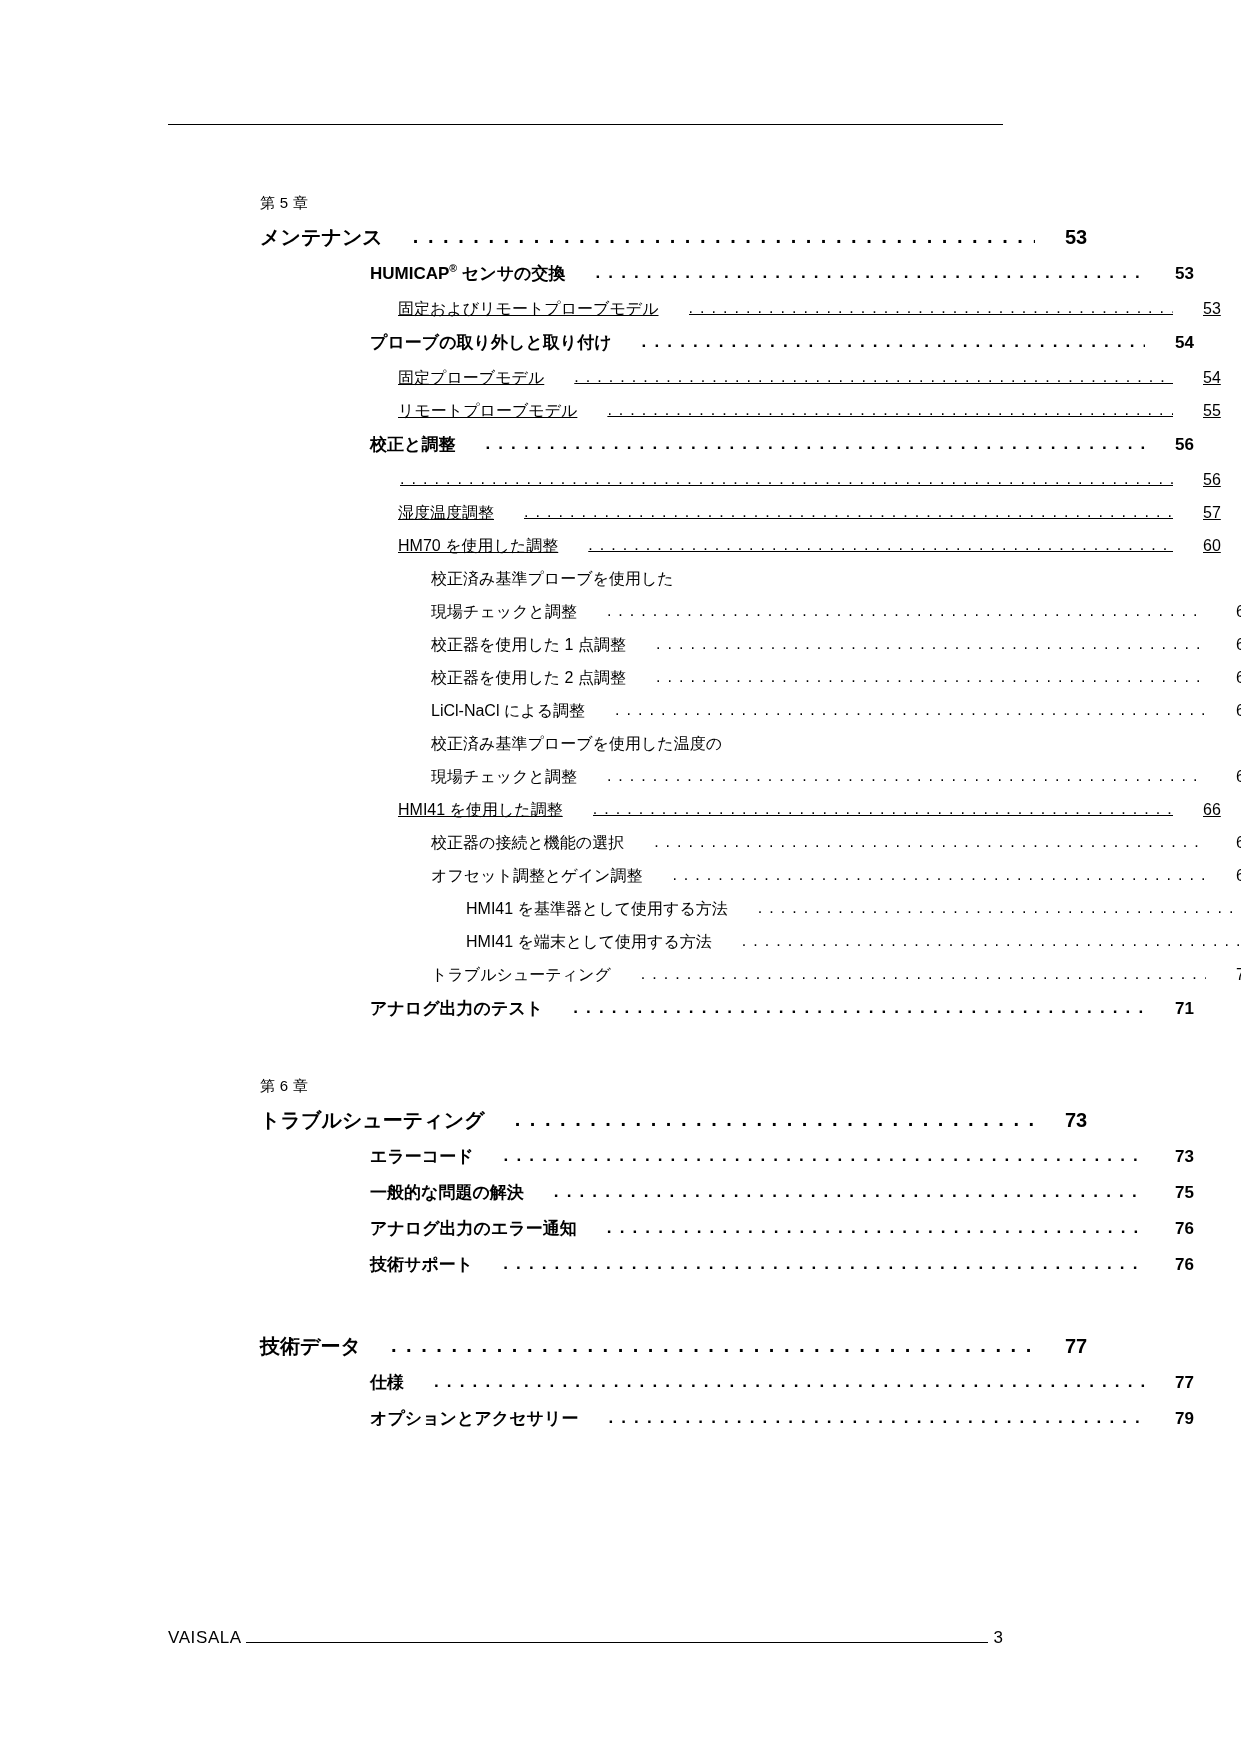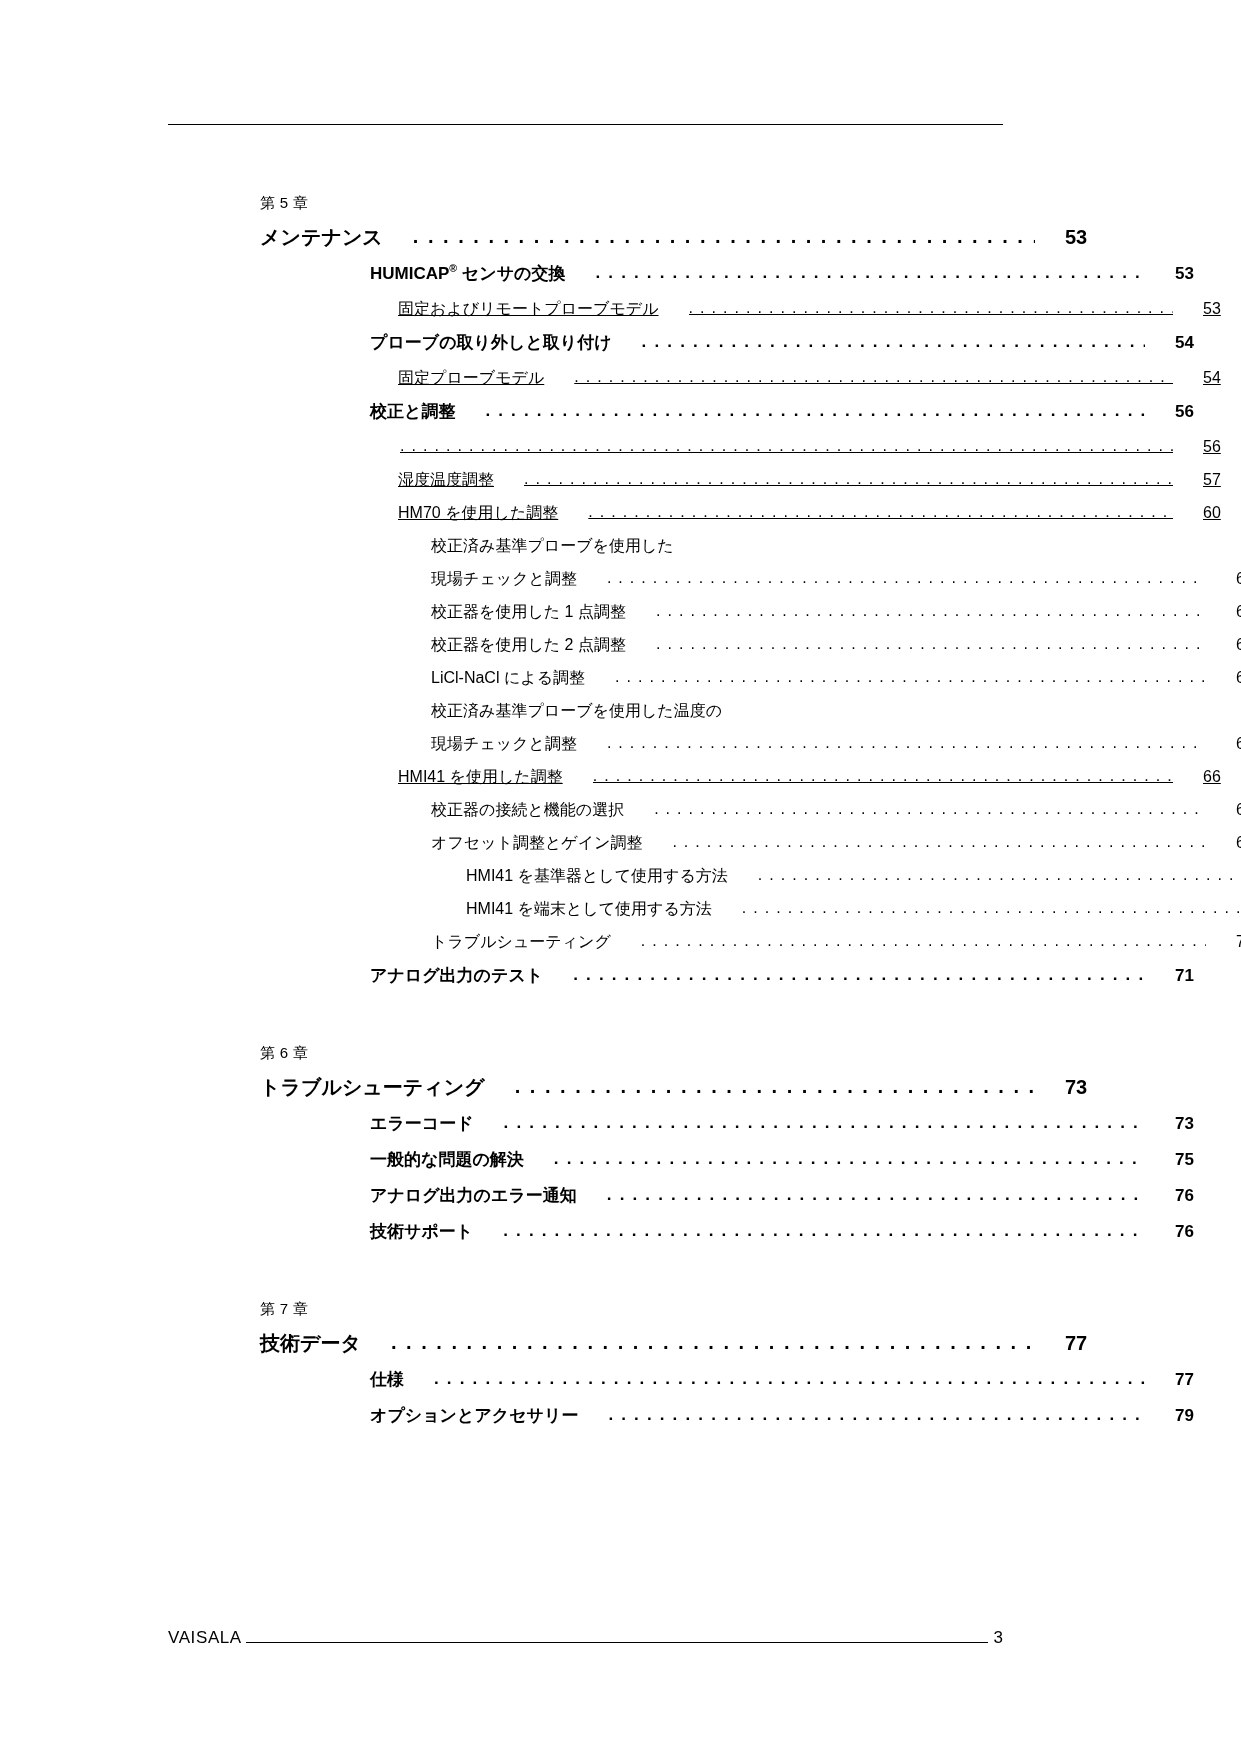--- a/index.html
+++ b/index.html
@@ -196,20 +196,25 @@
           <div class="row lvl1">
             <span class="txt">プローブの取り外しと取り付け</span>
             <span class="leader"></span>
             <span class="pg">54</span>
           </div>
           <div class="row lvl2">
             <span class="txt">固定プローブモデル</span>
             <span class="leader"></span>
             <span class="pg">54</span>
           </div>
+          <div class="row lvl2">
+            <span class="txt">リモートプローブモデル</span>
+            <span class="leader"></span>
+            <span class="pg">55</span>
+          </div>
           <div class="row lvl1">
             <span class="txt">校正と調整</span>
             <span class="leader"></span>
             <span class="pg">56</span>
           </div>
           <div class="row lvl2">
             <span class="leader"></span>
             <span class="pg">56</span>
           </div>
           <div class="row lvl2">
@@ -311,21 +316,20 @@
             <span class="pg">76</span>
           </div>
           <div class="row lvl1">
             <span class="txt">技術サポート</span>
             <span class="leader"></span>
             <span class="pg">76</span>
           </div>
         </div>
         <div class="chapter-gap"></div>
         <div class="chapter-block">
-          <div class="chapter-label">第 7 章</div>
           <div class="row lvl0">
             <span class="txt">技術データ</span>
             <span class="leader"></span>
             <span class="pg">77</span>
           </div>
           <div class="row lvl1">
             <span class="txt">仕様</span>
             <span class="leader"></span>
             <span class="pg">77</span>
           </div>

